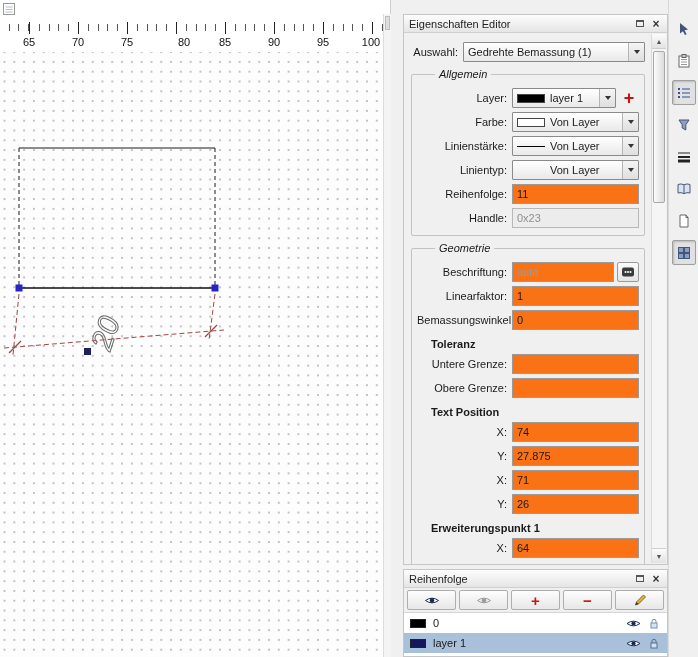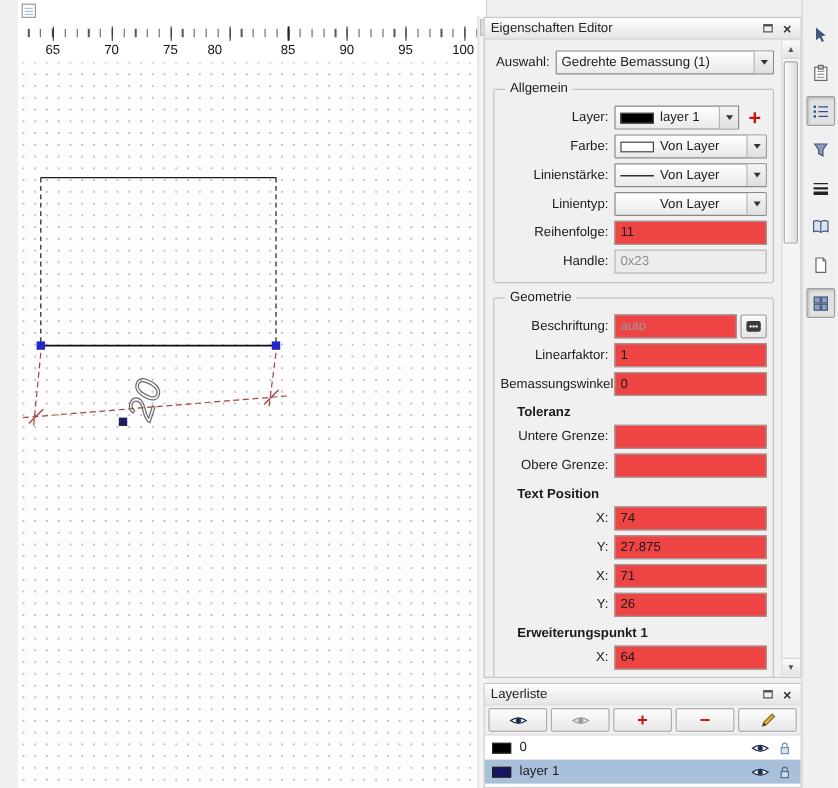--- a/index.html
+++ b/index.html
@@ -1,20 +1,20 @@
 <!DOCTYPE html>
 <html><head>
 <meta charset="utf-8">
 <style>
   * { margin:0; padding:0; box-sizing:border-box; }
   html,body { width:698px; height:657px; overflow:hidden; }
   body { font-family:"Liberation Sans",sans-serif; font-size:11px; color:#1a1a1a; background:#f0f0f0; position:relative; }
 
   
-  #canvas-region { position:absolute; left:0; top:0; width:391px; height:657px; background:#fff; border-right:1px solid #cfcfcf;margin-left:15px; }
+  #canvas-region { position:absolute; left:0; top:0; width:391px; height:657px; background:#fff; border-right:1px solid #cfcfcf; }
   #corner-icon { position:absolute; left:2px; top:2px; width:14px; height:14px; }
   #ruler { position:absolute; left:0; top:0; width:383px; height:52px; background:#fff; }
   #ruler-minor { position:absolute; left:0; top:24px; width:383px; height:7px;
     background-image:repeating-linear-gradient(90deg,#555 0 1px,transparent 1px 9.8px); background-position:29px 0; }
   #ruler-major { position:absolute; left:0; top:22px; width:383px; height:12px;
     background-image:repeating-linear-gradient(90deg,#222 0 1px,transparent 1px 49px); background-position:29px 0; }
   .ruler-num { position:absolute; top:36px; transform:translateX(-50%); font-size:11px; color:#111; }
   #draw-area { position:absolute; left:0; top:52px; width:383px; height:605px; background-color:#fdfdfd;
     background-image:radial-gradient(circle,#c2c2c2 0.9px,rgba(0,0,0,0) 1.05px); background-size:9.8px 9.8px; background-position:29px 5px; overflow:hidden; }
   #draw-svg { position:absolute; left:0; top:0; }
@@ -33,33 +33,33 @@
   .close-glyph { font-size:12px; line-height:1; font-weight:bold; color:#333; }
 
   #props-body { position:absolute; left:0; top:19px; right:0; bottom:0; padding:4px 22px 4px 7px; overflow:hidden; }
   .prow { display:flex; align-items:center; margin:4px 0; }
   .plabel { width:95px; text-align:right; padding-right:5px; white-space:nowrap; }
   .plabel.narrow { width:52px; }
   .pfield { flex:1; min-width:0; }
   .sec-title { font-weight:bold; margin:8px 0 2px 14px; }
 
   .groupbox { position:relative; border:1px solid #c3c3c3; border-radius:2px; margin:12px 0 6px; padding:9px 5px 3px; }
-  .groupbox > .gtitle { position:absolute; top:-7px; left:9px; background:#f0f0f0; padding:0 4px; }
+  .groupbox > .gtitle { position:absolute; top:-7px; left:23px; background:#f0f0f0; padding:0 4px;font-style:italic; }
 
   .combo { height:20px; border:1px solid #8a8a8a; border-radius:1px; background:linear-gradient(#ffffff,#e9e9e9);
     display:flex; align-items:center; padding-left:4px; }
   .combo .ctext { flex:1; white-space:nowrap; overflow:hidden; }
   .combo .cswatch { width:28px; height:9px; border:1px solid #444; margin-right:5px; flex:none; }
   .combo .cline { width:28px; height:1px; background:#000; margin-right:5px; flex:none; }
   .combo .cspacer { width:28px; margin-right:5px; flex:none; }
   .combo .arrow { width:16px; align-self:stretch; display:flex; align-items:center; justify-content:center;
     border-left:1px solid #b5b5b5; margin-left:3px; background:linear-gradient(#f5f5f5,#dfdfdf); }
   .combo .arrow::after { content:""; border-left:3.5px solid transparent; border-right:3.5px solid transparent; border-top:4px solid #333; }
 
-  input.txt { height:20px; width:100%; border:1px solid #9a9a9a; background:#ef4444; padding:0 4px;
+  input.txt { height:20px; width:100%; border:1px solid #9a9a9a; background:#f97316; padding:0 4px;
     font:11px "Liberation Sans",sans-serif; color:#1a1a1a; }
   input.txt:disabled { background:#ececec; color:#8f8f8f; border-color:#b8b8b8; }
   input.txt::placeholder { color:#9a9a9a; }
 
   .plus-btn { width:20px; height:20px; margin-left:3px; border:none; background:transparent; color:#cc1111;
     font-size:18px; font-weight:bold; line-height:1; cursor:default; }
   .side-btn { width:22px; height:20px; margin-left:3px; border:1px solid #9a9a9a; border-radius:2px;
     background:linear-gradient(#fbfbfb,#e3e3e3); display:flex; align-items:center; justify-content:center; }
 
   .vscrollbar { position:absolute; top:19px; right:1px; bottom:1px; width:15px; background:#f5f5f5; border-left:1px solid #dadada; }
@@ -90,21 +90,21 @@
 <body>
 
 <div id="canvas-region">
 
   <div id="ruler">
     <div id="ruler-minor"></div>
     <div id="ruler-major"></div>
     <span class="ruler-num" style="left:29px">65</span>
     <span class="ruler-num" style="left:78px">70</span>
     <span class="ruler-num" style="left:127px">75</span>
-    <span class="ruler-num" style="left:164px">80</span>
+    <span class="ruler-num" style="left:184px">80</span>
     <span class="ruler-num" style="left:225px">85</span>
     <span class="ruler-num" style="left:274px">90</span>
     <span class="ruler-num" style="left:323px">95</span>
     <span class="ruler-num" style="left:371px">100</span>
   </div>
 
   <div id="corner-icon">
     <svg width="14" height="14">
       <rect x="1.5" y="1.5" width="11" height="11" fill="#fff" stroke="#9a9a9a"></rect>
       <path d="M3.5 5 H10.5 M3.5 7.5 H10.5 M3.5 10 H10.5" stroke="#b0c0d8" fill="none"></path>
@@ -279,21 +279,21 @@
 
   <div class="vscrollbar">
     <div class="sb-btn">▲</div>
     <div class="sb-thumb"></div>
     <div class="sb-btn down">▼</div>
   </div>
 </div>
 
 <div id="layer-panel" class="panel">
   <div class="panel-titlebar">
-    <span class="panel-title">Layerliste</span>
+    <span class="panel-title">Reihenfolge</span>
     <span class="tb-btn">
         <span class="float-glyph"></span>
       </span>
     <span class="tb-btn">
         <span class="close-glyph">×</span>
       </span>
   </div>
 
   <div class="layer-toolbar">
     <div class="lt-btn">

